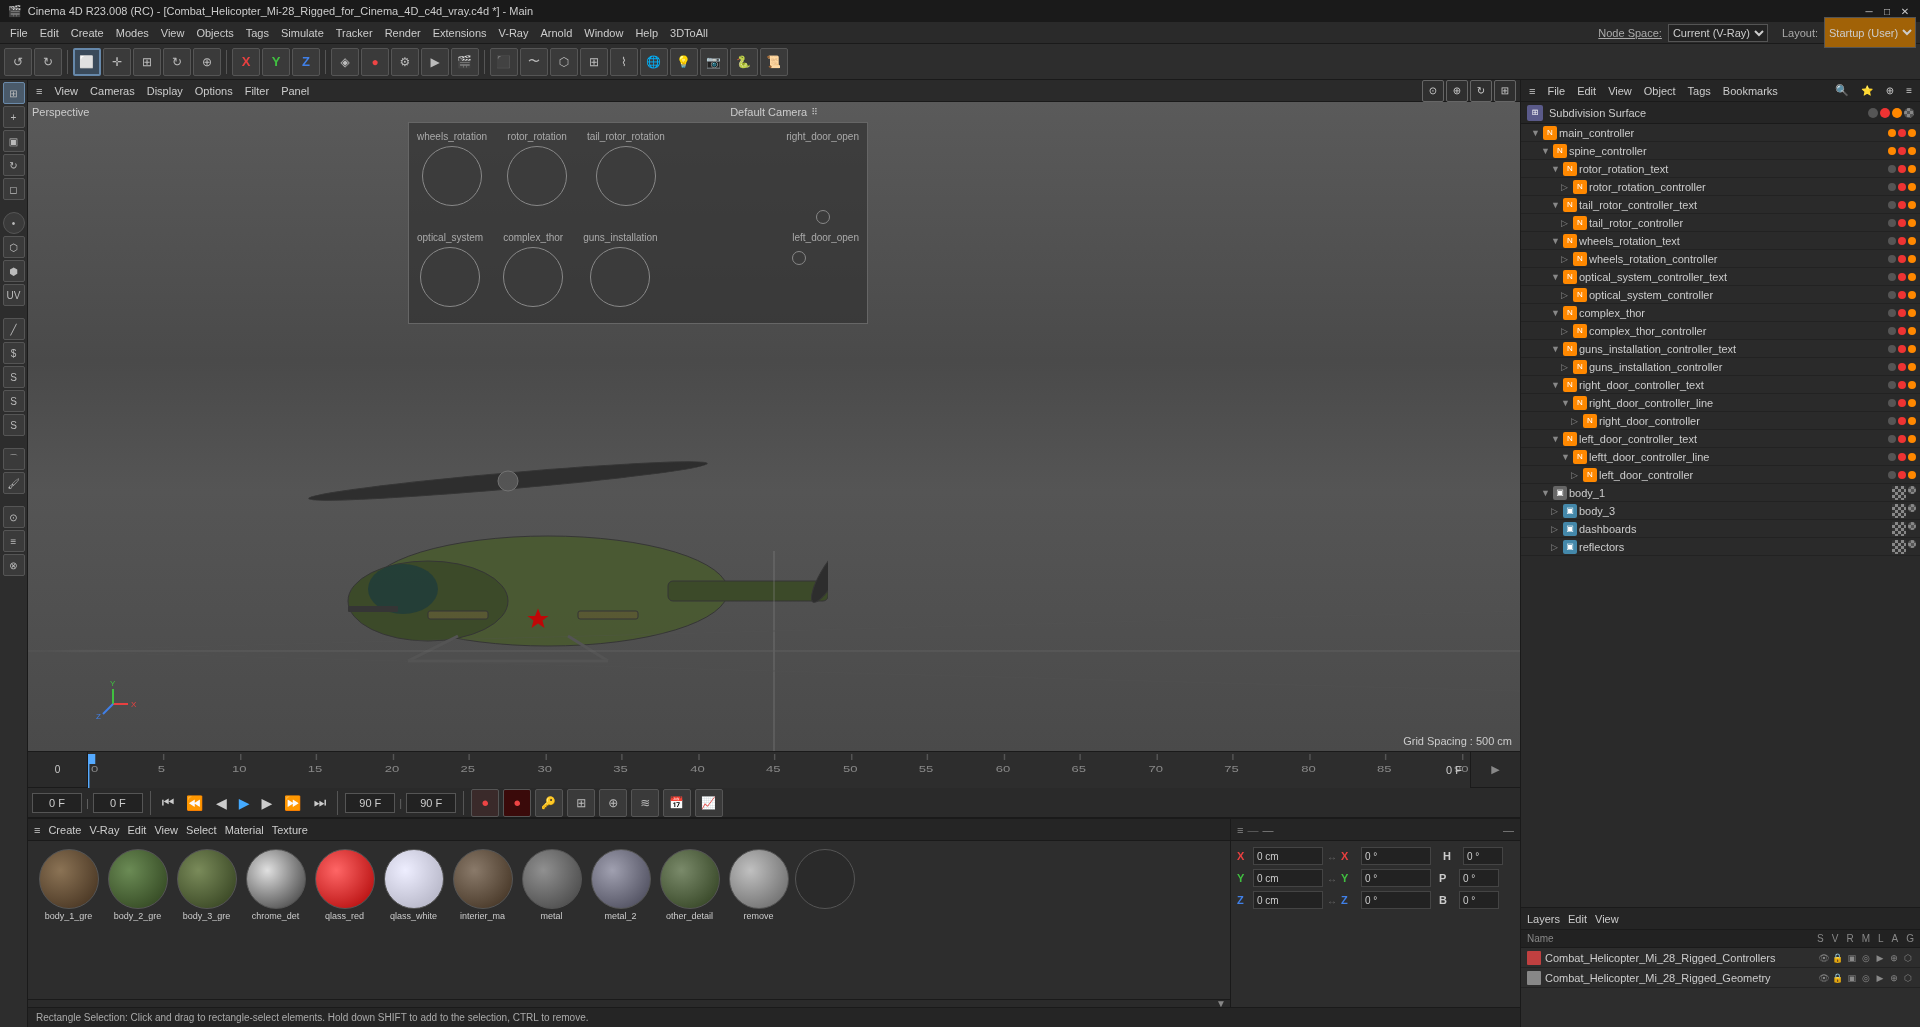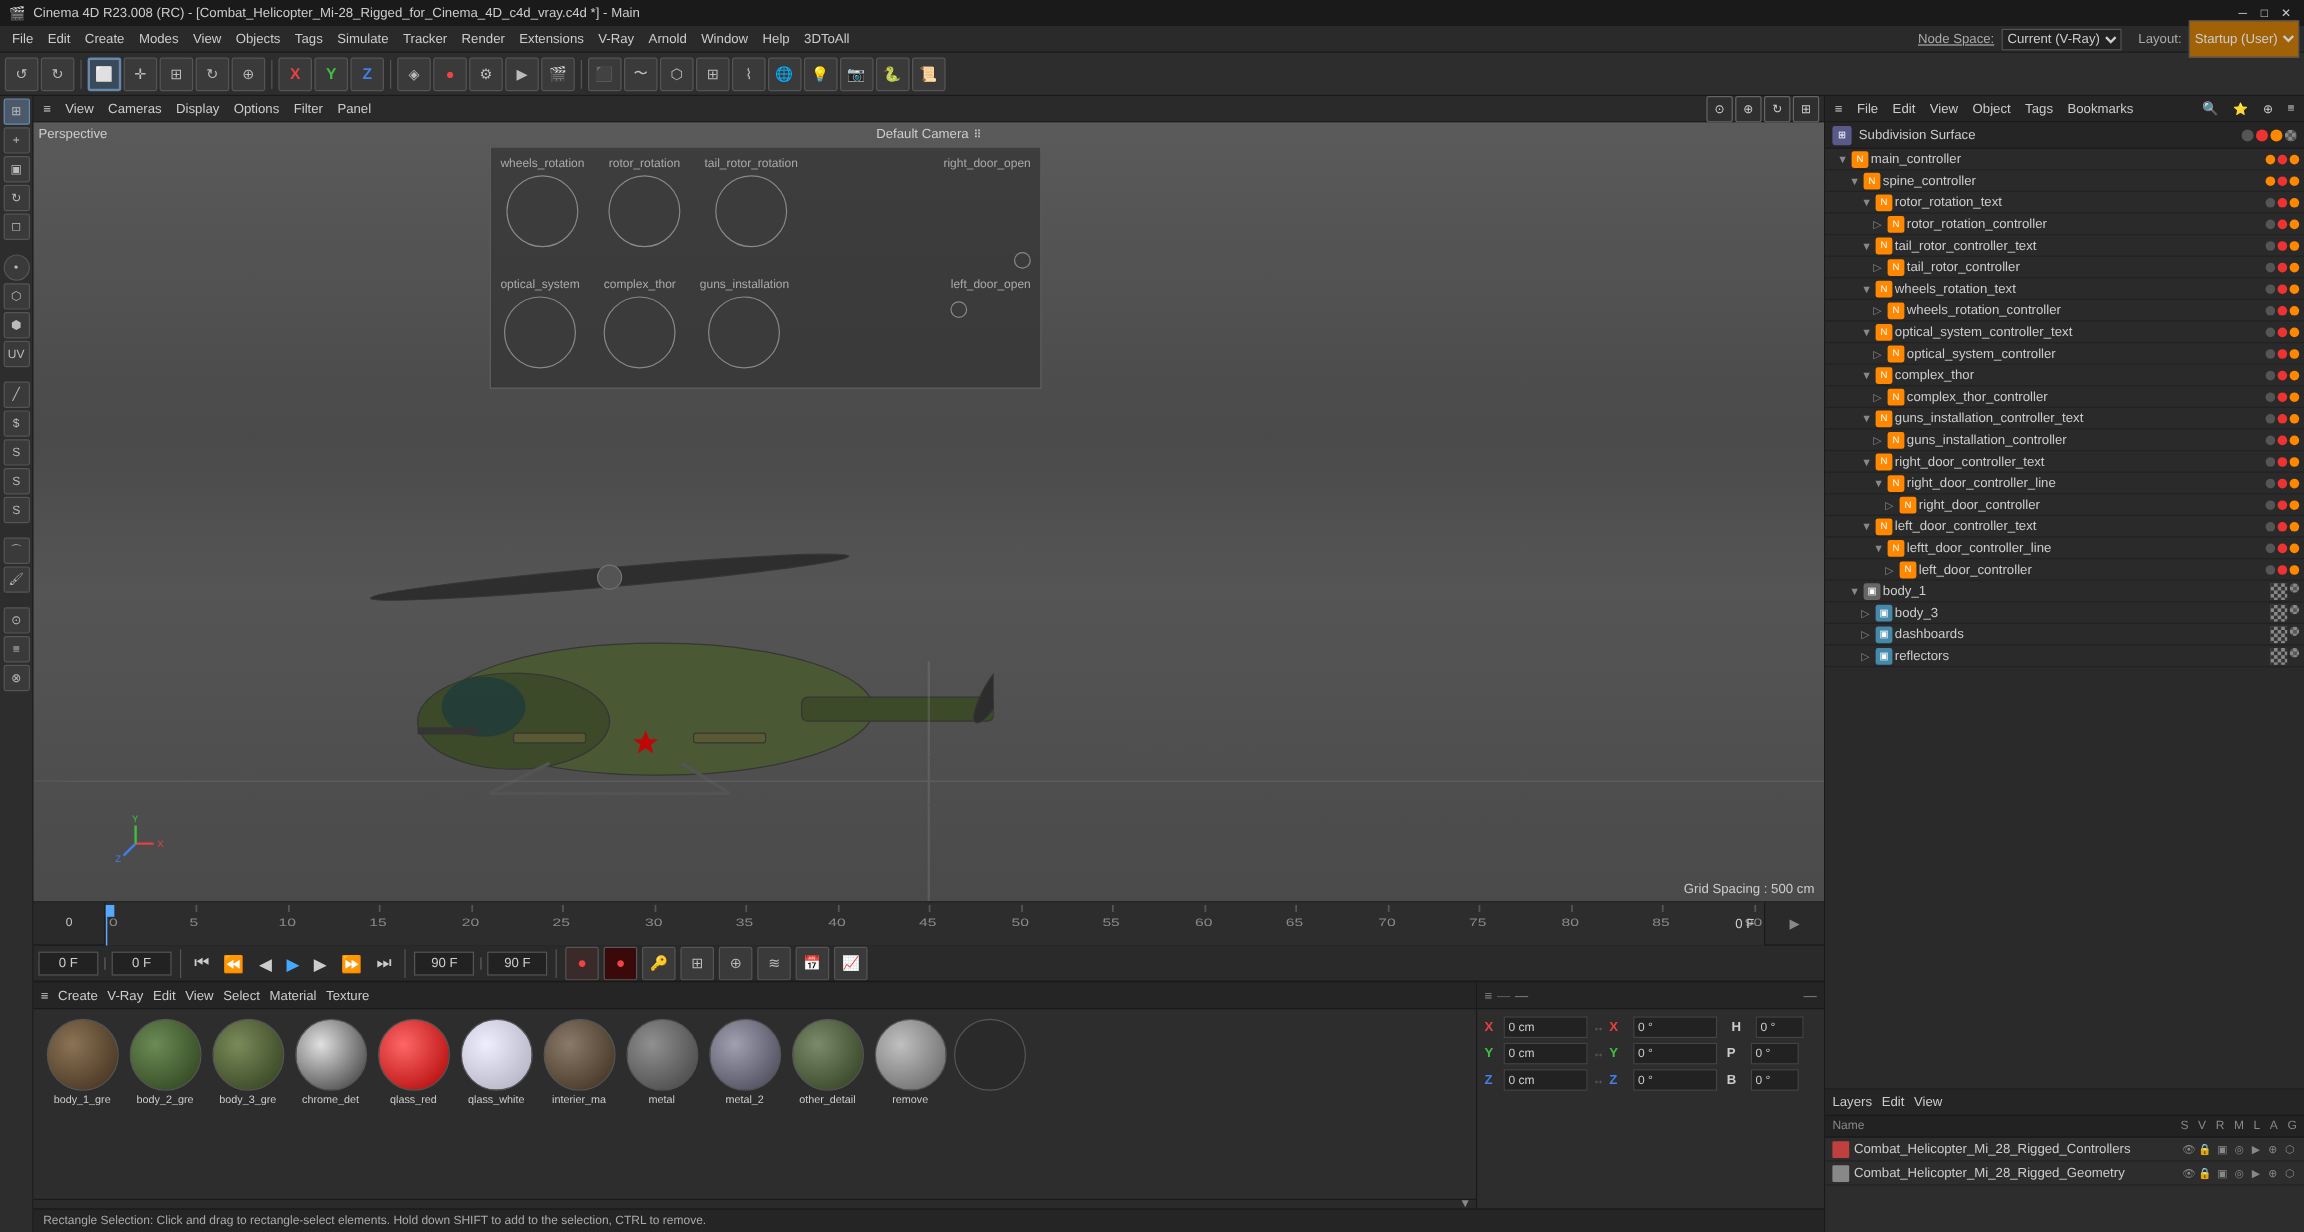--- a/index.html
+++ b/index.html
@@ -286,21 +286,21 @@
             </div>
             <div class="hud-item">
               <span class="hud-label">rotor_rotation</span>
               <div class="hud-circle"></div>
             </div>
             <div class="hud-item">
               <span class="hud-label">tail_rotor_rotation</span>
               <div class="hud-circle"></div>
             </div>
             <div style="flex:1"></div>
-            <div class="hud-item" style="align-items:flex-end;gap:48px;">
+            <div class="hud-item" style="align-items:center;gap:48px;">
               <span class="hud-label">right_door_open</span>
               <div style="display:flex;align-items:center;gap:4px;margin-top:20px;">
                 <div class="hud-circle-sm"></div>
               </div>
             </div>
           </div>
           <div class="hud-row">
             <div class="hud-item">
               <span class="hud-label">optical_system</span>
               <div class="hud-circle"></div>

